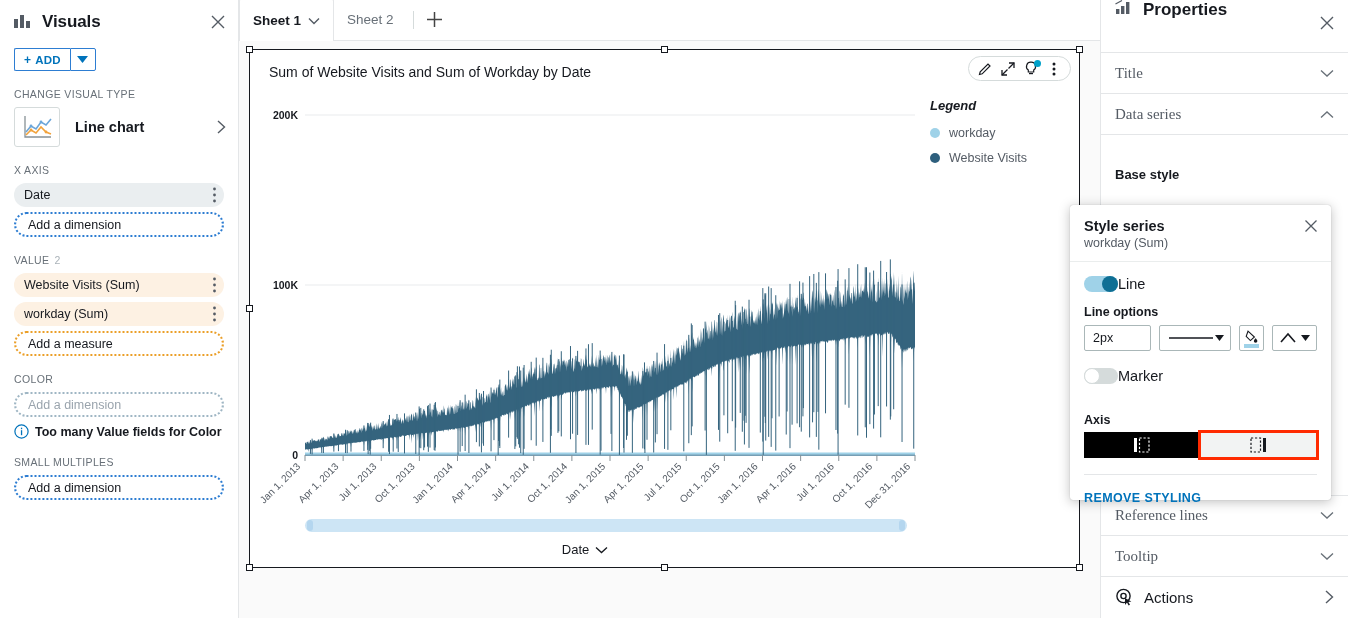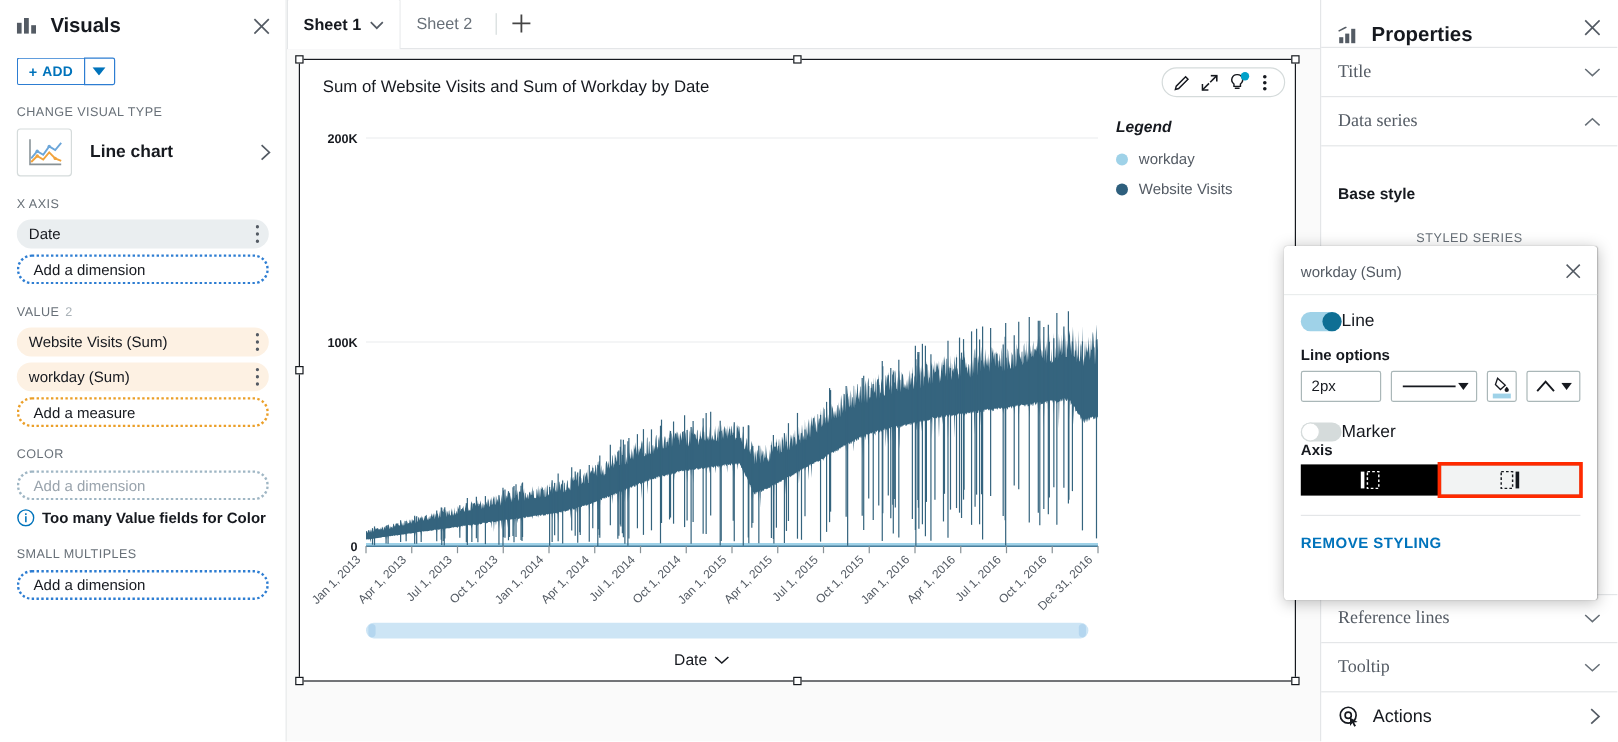--- a/index.html
+++ b/index.html
@@ -159,21 +159,21 @@
     text-align: center; font-size: 13px; color: #16191f;
     display: flex; align-items: center; justify-content: center; gap: 6px;
   }
 
   
   .right-panel {
     position: absolute; right: 0; top: 0; width: 248px; height: 618px;
     background: #fff; border-left: 1px solid #e4e6e8;
   }
   .rp-header {
-    display: flex; align-items: flex-end; height: 40px; padding: 0 14px;
+    display: flex; align-items: flex-start; height: 53px; padding: 0 14px;
     position: relative; border-bottom: 1px solid #e4e6e8;
   }
   .rp-title { font-size: 17px; font-weight: bold; margin-left: 9px; }
   .rp-close { position: absolute; right: 11px; top: 13px; width: 20px; height: 20px; cursor: pointer; }
   .rp-row {
     display: flex; align-items: center; justify-content: space-between;
     height: 41px; padding: 0 14px; border-bottom: 1px solid #e4e6e8;
     font-size: 15px; color: #545b64; cursor: pointer;
   }
   .rp-row .lbl { font-size: 15px; font-family: Liberation Serif, serif; }
@@ -252,21 +252,21 @@
   }
   .seg.on { background: #000; }
   .seg.off { background: #f2f3f3; border: 1px solid #aab7b8; }
   .seg-highlight { outline: 3px solid #ff2a00; outline-offset: -1px; }
 
   .pop-divider { height: 1px; background: #e4e6e8; margin: 16px 0 0 0; }
   .remove-link {
     font-size: 12.5px; font-weight: bold; color: #0073bb; letter-spacing: 0.4px;
     margin-top: 16px; cursor: pointer;
   }
-  .axis-label-small { font-size: 12.5px; font-weight: bold; color: #16191f; margin-top: 0; }
+  .axis-label-small { font-size: 12.5px; font-weight: bold; color: #16191f; margin-top: 29px; }
 
   .tick-label { font-size: 10px; fill: #545b64; font-family: "Liberation Sans", sans-serif; }
   .ylab { font-size: 10.5px; font-weight: bold; fill: #16191f; }
 </style>
 </head>
 <body>
 
 <div id="app">
 
   <div class="left-panel">
@@ -735,20 +735,21 @@
         </span>
         <svg width="9" height="14" viewBox="0 0 9 14">
           <path d="M1 1 L7.5 7 L1 13" stroke="#545b64" stroke-width="1.4" fill="none"></path>
         </svg>
       </div>
     </div>
   </div>
 
   <div class="popover">
     <div class="pop-head">
+      <div class="pop-title">Style series</div>
       <div class="pop-sub">workday (Sum)</div>
       <svg class="pop-close" viewBox="0 0 18 18">
         <path d="M3.5 3.5 L14.5 14.5 M14.5 3.5 L3.5 14.5" stroke="#545b64" stroke-width="1.3" fill="none"></path>
       </svg>
     </div>
     <div class="pop-body">
       <div class="toggle-row">
         <span class="toggle on">
             <span class="knob"></span>
           </span>

